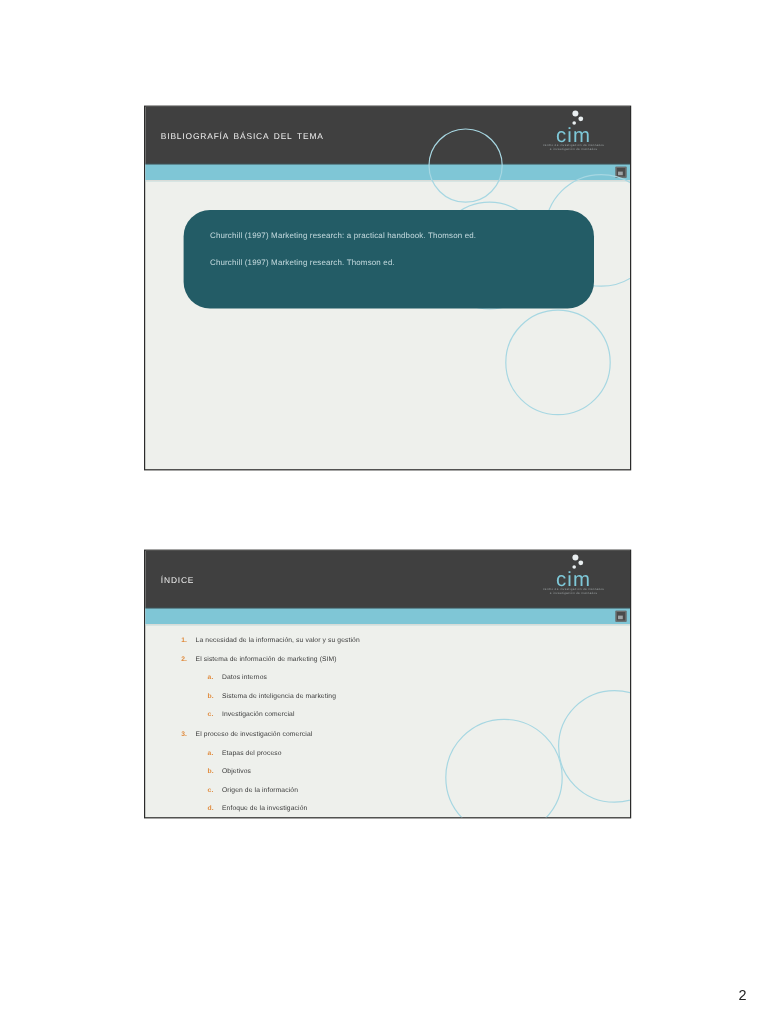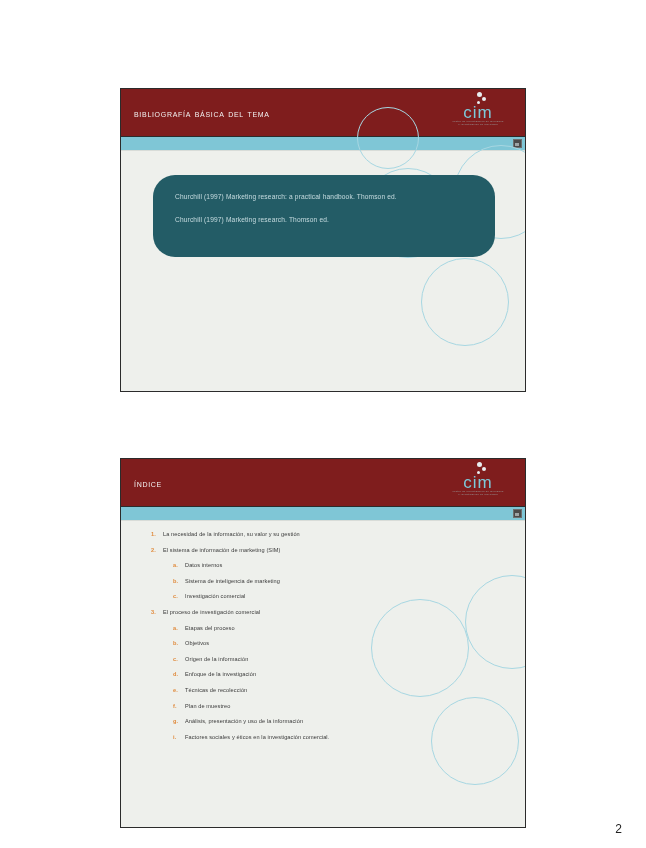--- a/index.html
+++ b/index.html
@@ -18,26 +18,26 @@
   .slide {
     position: absolute;
     left: 120px;
     width: 406px;
     background: #eef0ec;
     border: 1px solid #2b2b2b;
     box-sizing: border-box;
     overflow: hidden;
   }
   #slide-1 { top: 88px; height: 304px; }
-  #slide-2 { top: 458px; height: 370px; }
+  #slide-2 { top: 458px; height: 224px; }
 
   .slide-header {
     position: relative;
     height: 47px;
-    background: #7f1d1d;
+    background: #404040;
     display: flex;
     align-items: center;
     box-sizing: border-box;
   }
   .slide-title {
     color: #f2f2f2;
     font-size: 10.5px;
     letter-spacing: 0.7px;
     font-variant: small-caps;
     text-transform: lowercase;

